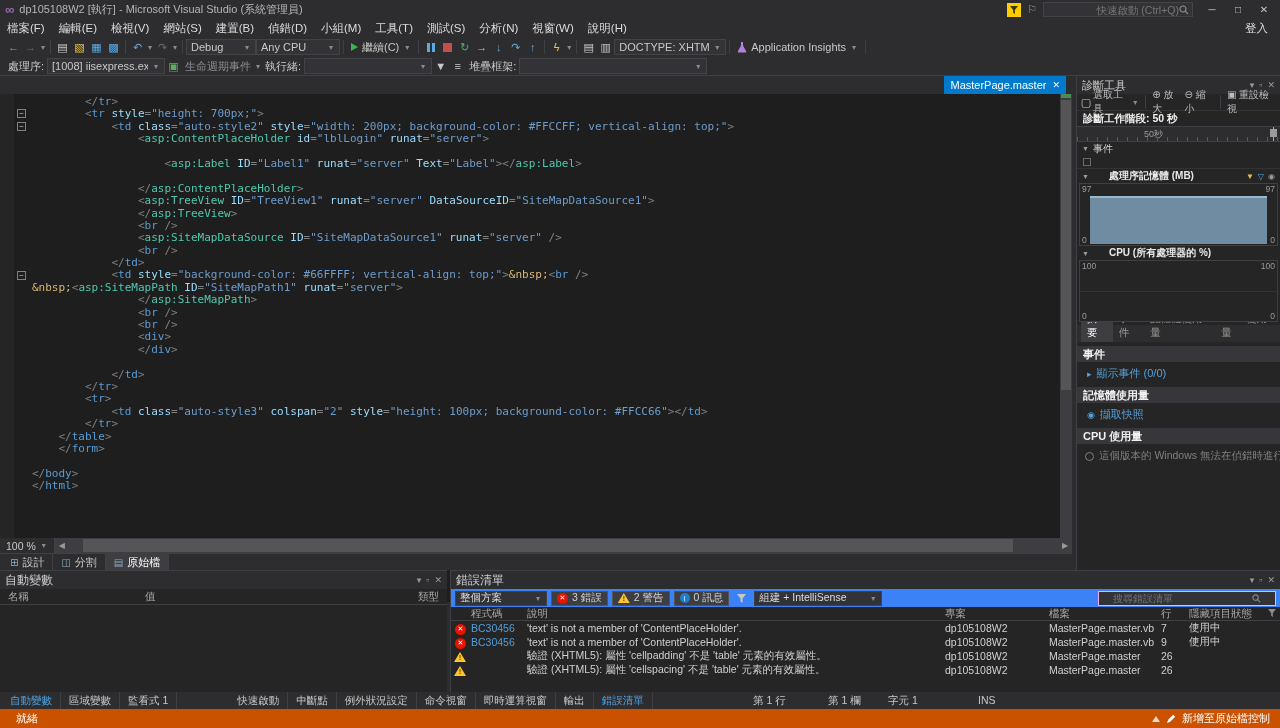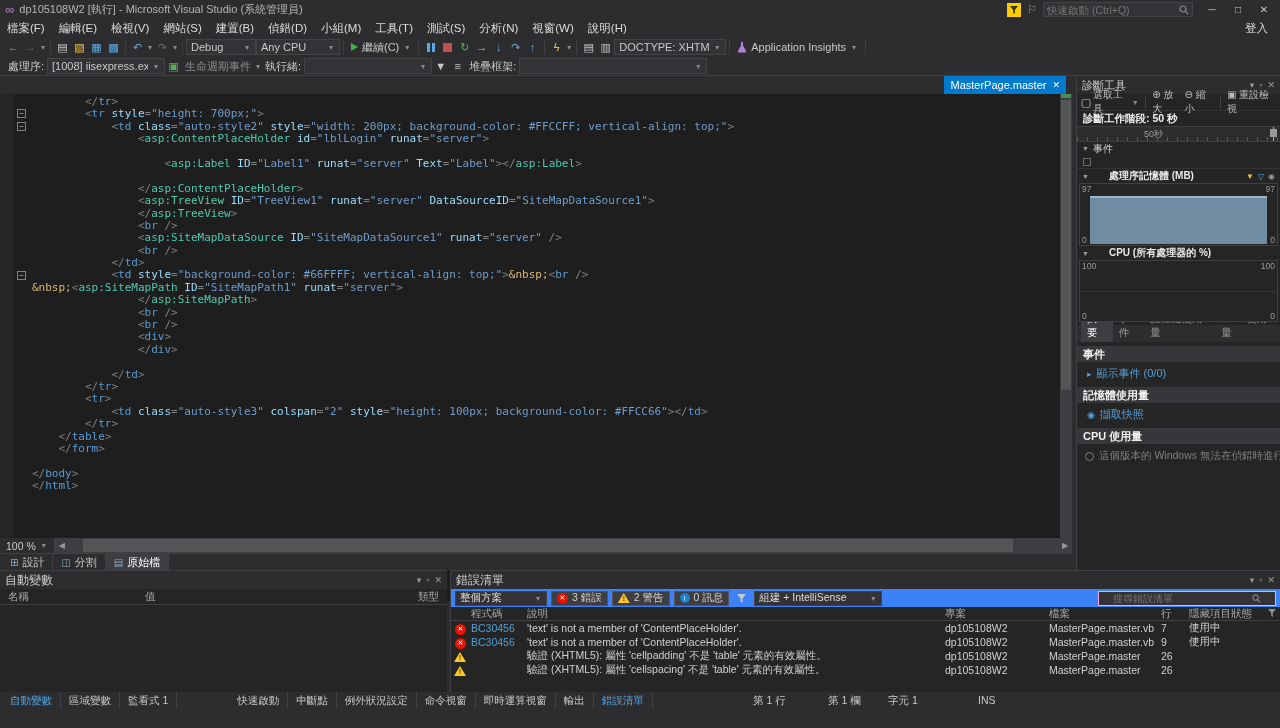--- a/index.html
+++ b/index.html
@@ -8,21 +8,21 @@
   #vs { position:relative; width:1280px; height:728px; background:#2d2d30; color:#dcdcdc; overflow:hidden; font-size:12px; }
 
   
   .titlebar { position:absolute; top:0; left:0; right:0; height:19px; display:flex; align-items:center; padding:0 3px; font-size:11px; color:#b5b5b5; background:#2d2d30; }
   .vs-logo { color:#9b6bb3; font-weight:bold; font-size:13px; margin:0 5px 0 2px; }
   .title-text { white-space:nowrap; }
   .title-right { margin-left:auto; display:flex; align-items:center; gap:6px; }
   .feedback { width:14px; height:14px; background:#fc0; display:flex; align-items:center; justify-content:center; }
   .notif { color:#9a9a9a; font-size:11px; }
   .quick-launch { width:150px; height:15px; background:#333337; border:1px solid #434346; display:flex; align-items:center; padding:0 3px; }
-  .quick-launch input { flex:1; background:transparent; border:0; outline:0; color:#7f7f7f; font-size:10.5px; font-family:inherit; min-width:0; }
+  .quick-launch input { flex:1; background:transparent; border:0; outline:0; color:#7f7f7f; font-size:10.5px; font-family:inherit; min-width:0;text-align:right; }
   .winbtns { display:flex; }
   .winbtn { width:26px; height:17px; display:flex; align-items:center; justify-content:center; color:#c8c8c8; font-size:10px; }
 
   
   .menubar { position:absolute; top:19px; left:0; right:0; height:18px; display:flex; align-items:center; font-size:11.5px; color:#dcdcdc; }
   .menu-item { padding:0 7px; line-height:18px; }
   .menu-signin { margin-left:auto; padding:0 12px; color:#dcdcdc; }
 
   
   .toolbar { position:absolute; left:0; right:0; display:flex; align-items:center; padding-left:5px; font-size:11px; color:#c8c8c8; }
@@ -524,14 +524,24 @@
         <span class="tab">即時運算視窗</span>
         <span class="tab">輸出</span>
         <span class="tab active">錯誤清單</span>
       </span>
     <span class="caret-info" style="left:753px">第 1 行</span>
     <span class="caret-info" style="left:828px">第 1 欄</span>
     <span class="caret-info" style="left:888px">字元 1</span>
     <span class="caret-info" style="left:978px">INS</span>
   </div>
 
+  <div class="statusbar">
+    <span>就緒</span>
+    <span class="sb-right">
+      <span class="up-tri"></span>
+      <svg width="10" height="10" viewBox="0 0 10 10">
+          <path d="M1 9 L2.2 5.8 L7.2 0.8 L9.2 2.8 L4.2 7.8 Z" fill="#ffffff"></path>
+        </svg>
+      <span>新增至原始檔控制</span>
+    </span>
+  </div>
 
 </div>
 
 </body></html>

